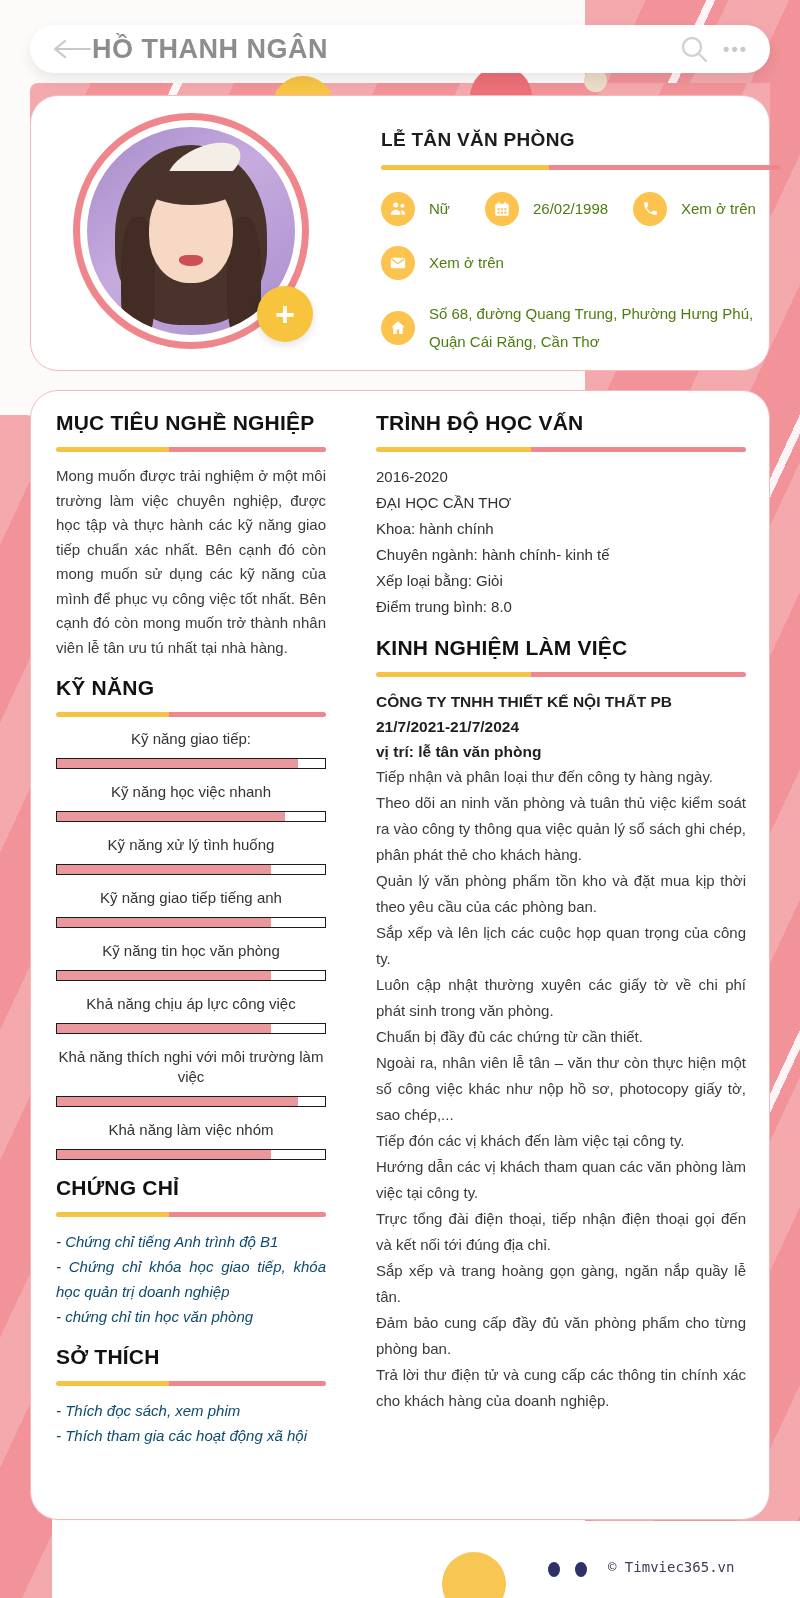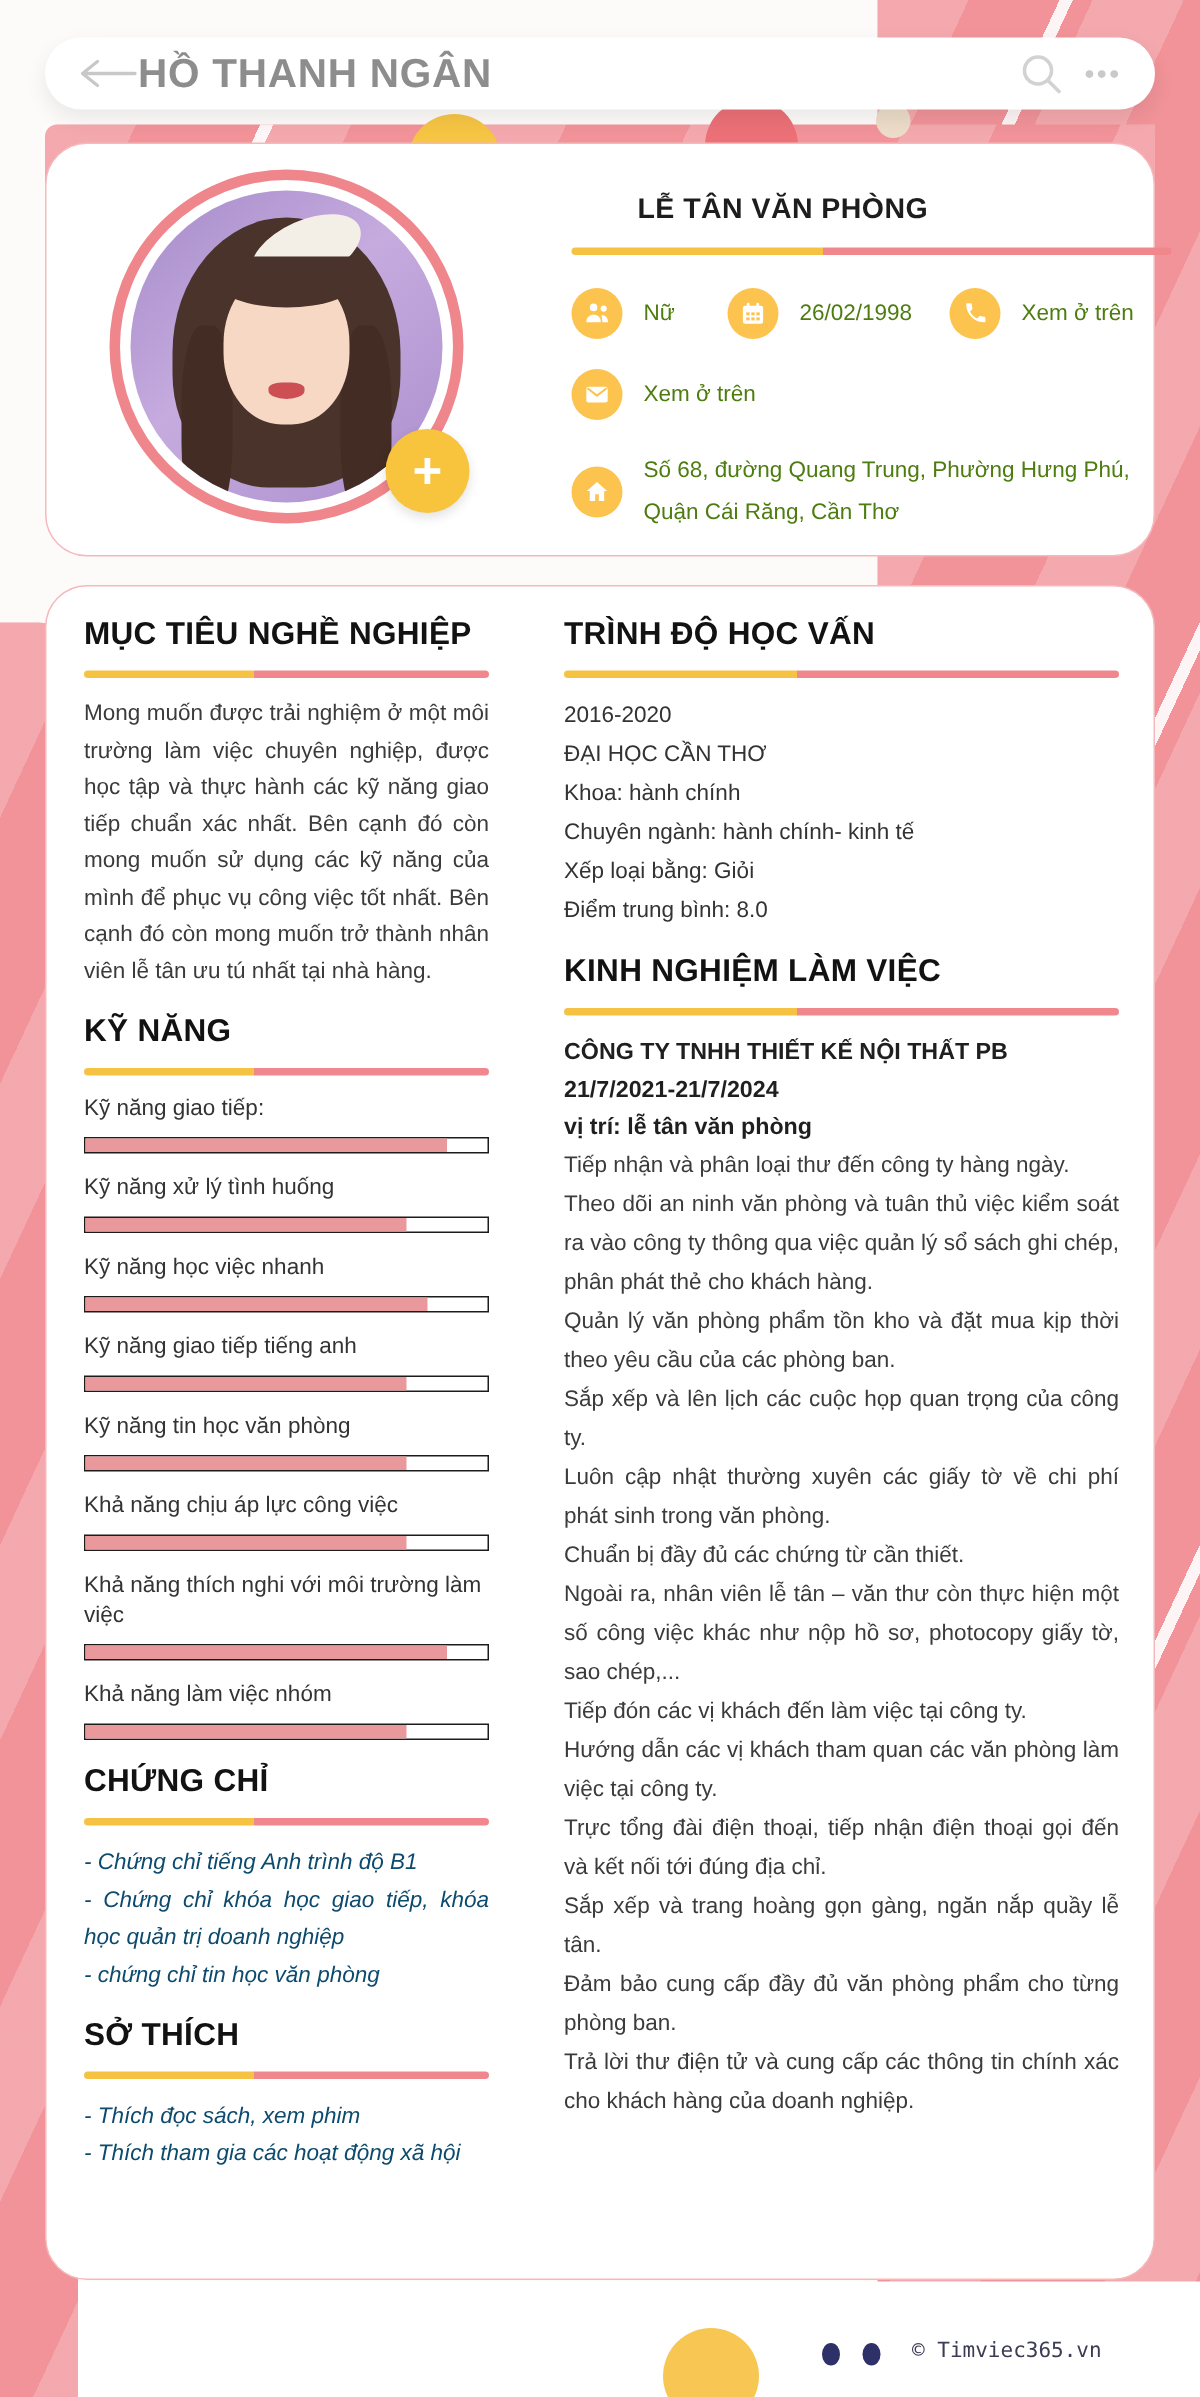--- a/index.html
+++ b/index.html
@@ -49,21 +49,21 @@
   .ph-strand-r { left:140px; top:90px; width:34px; height:130px; background:#422c24; border-radius:40%; }
   .ph-band { left:78px; top:20px; width:78px; height:40px; background:#f3eee6; border-radius:50%; transform:rotate(-24deg); }
   .ph-face { left:62px; top:52px; width:84px; height:104px; background:#f6d8c5; border-radius:48% 48% 46% 46%; }
   .ph-bangs { left:58px; top:44px; width:92px; height:34px; background:#4a332b; border-radius:0 0 55% 55%; }
   .ph-lips { left:92px; top:128px; width:24px; height:11px; background:#cb4f53; border-radius:40% 40% 55% 55%; }
   .plus-btn { position:absolute; left:226px; top:190px; width:56px; height:56px; border-radius:50%;
     background:#f9c43d; color:#ffffff; font-size:34px; font-weight:bold; display:flex; align-items:center;
     justify-content:center; cursor:pointer; box-shadow:0 3px 8px rgba(0,0,0,.12); }
 
   .profile-info { flex:1; padding:38px 28px 0 30px; }
-  .job-title { font-size:19px; font-weight:bold; color:#1d1d1d; letter-spacing:.3px;margin-left:44px; }
+  .job-title { font-size:19px; font-weight:bold; color:#1d1d1d; letter-spacing:.3px; }
   .underline { height:5px; border-radius:3px; margin-top:14px;
     background:linear-gradient(to right,#f6c244 0 42%,#f0878d 42% 100%); }
   .underline.w-full { width:100%; }
   .info-rows { margin-top:22px; }
   .info-row { display:flex; align-items:flex-start; margin-bottom:20px; }
   .info-item { display:flex; align-items:center; }
   .icon-circle { width:34px; height:34px; border-radius:50%; background:#fcc34f; flex:none;
     display:flex; align-items:center; justify-content:center; }
   .info-label { font-size:15px; color:#4d7c0f; margin-left:14px; line-height:28px; }
   .info-item.g1 { width:104px; } .info-item.g2 { width:148px; }
@@ -72,21 +72,21 @@
   
   .col-left { width:270px; flex:none; }
   .col-right { width:370px; flex:none; margin-left:50px; }
   .sec-heading { font-size:21px; font-weight:bold; color:#121212; letter-spacing:.2px; }
   .sec { margin-bottom:16px; }
   .sec .underline { margin-top:12px; margin-bottom:12px; }
   .para { font-size:15px; color:#3b3b3b; line-height:24.5px; text-align:justify; }
 
   
   .skill { margin-bottom:13px; }
-  .skill-label { font-size:15px; color:#333333; line-height:20px; margin-bottom:9px; }
+  .skill-label { font-size:15px; color:#333333; line-height:20px; margin-bottom:9px;text-align:center; }
   .skill-bar { width:100%; height:11px; border:1.6px solid #1c1c1c; background:#ffffff; }
   .skill-fill { height:100%; background:#e9999c; }
 
   .plain-list div { font-size:15px; color:#0c4a6e; line-height:25px; text-align:justify;font-style:italic; }
 
   
   .edu-lines div { font-size:15px; color:#333333; line-height:26px; }
   .exp-bold div { font-size:15.5px; font-weight:bold; color:#1f1f1f; line-height:25px; }
   .tasks div { font-size:15px; color:#3b3b3b; line-height:26px; text-align:justify; }
 
@@ -224,30 +224,30 @@
         <div>
 
             <div class="skill">
               <div class="skill-label">Kỹ năng giao tiếp:</div>
               <div class="skill-bar">
                 <div class="skill-fill" style="width: 90%;"></div>
               </div>
             </div>
 
             <div class="skill">
+              <div class="skill-label">Kỹ năng học việc nhanh</div>
+              <div class="skill-bar">
+                <div class="skill-fill" style="width: 85%;"></div>
+              </div>
+            </div>
+
+            <div class="skill">
               <div class="skill-label">Kỹ năng xử lý tình huống</div>
               <div class="skill-bar">
                 <div class="skill-fill" style="width: 80%;"></div>
-              </div>
-            </div>
-
-            <div class="skill">
-              <div class="skill-label">Kỹ năng học việc nhanh</div>
-              <div class="skill-bar">
-                <div class="skill-fill" style="width: 85%;"></div>
               </div>
             </div>
 
             <div class="skill">
               <div class="skill-label">Kỹ năng giao tiếp tiếng anh</div>
               <div class="skill-bar">
                 <div class="skill-fill" style="width: 80%;"></div>
               </div>
             </div>
 

